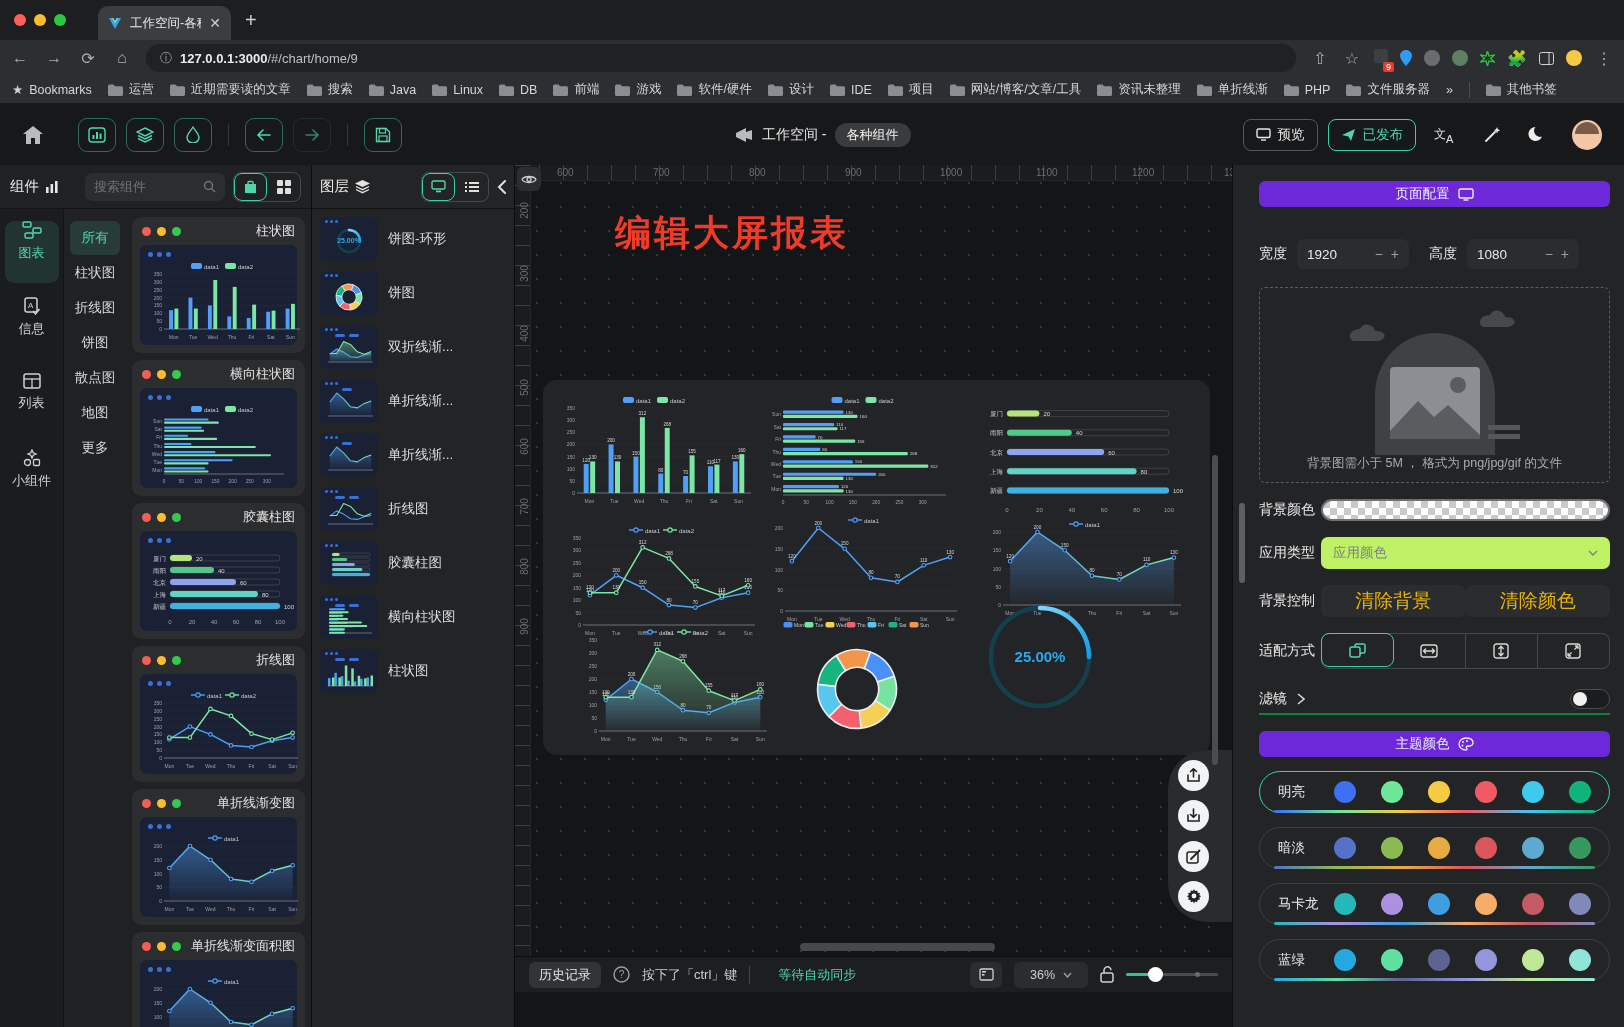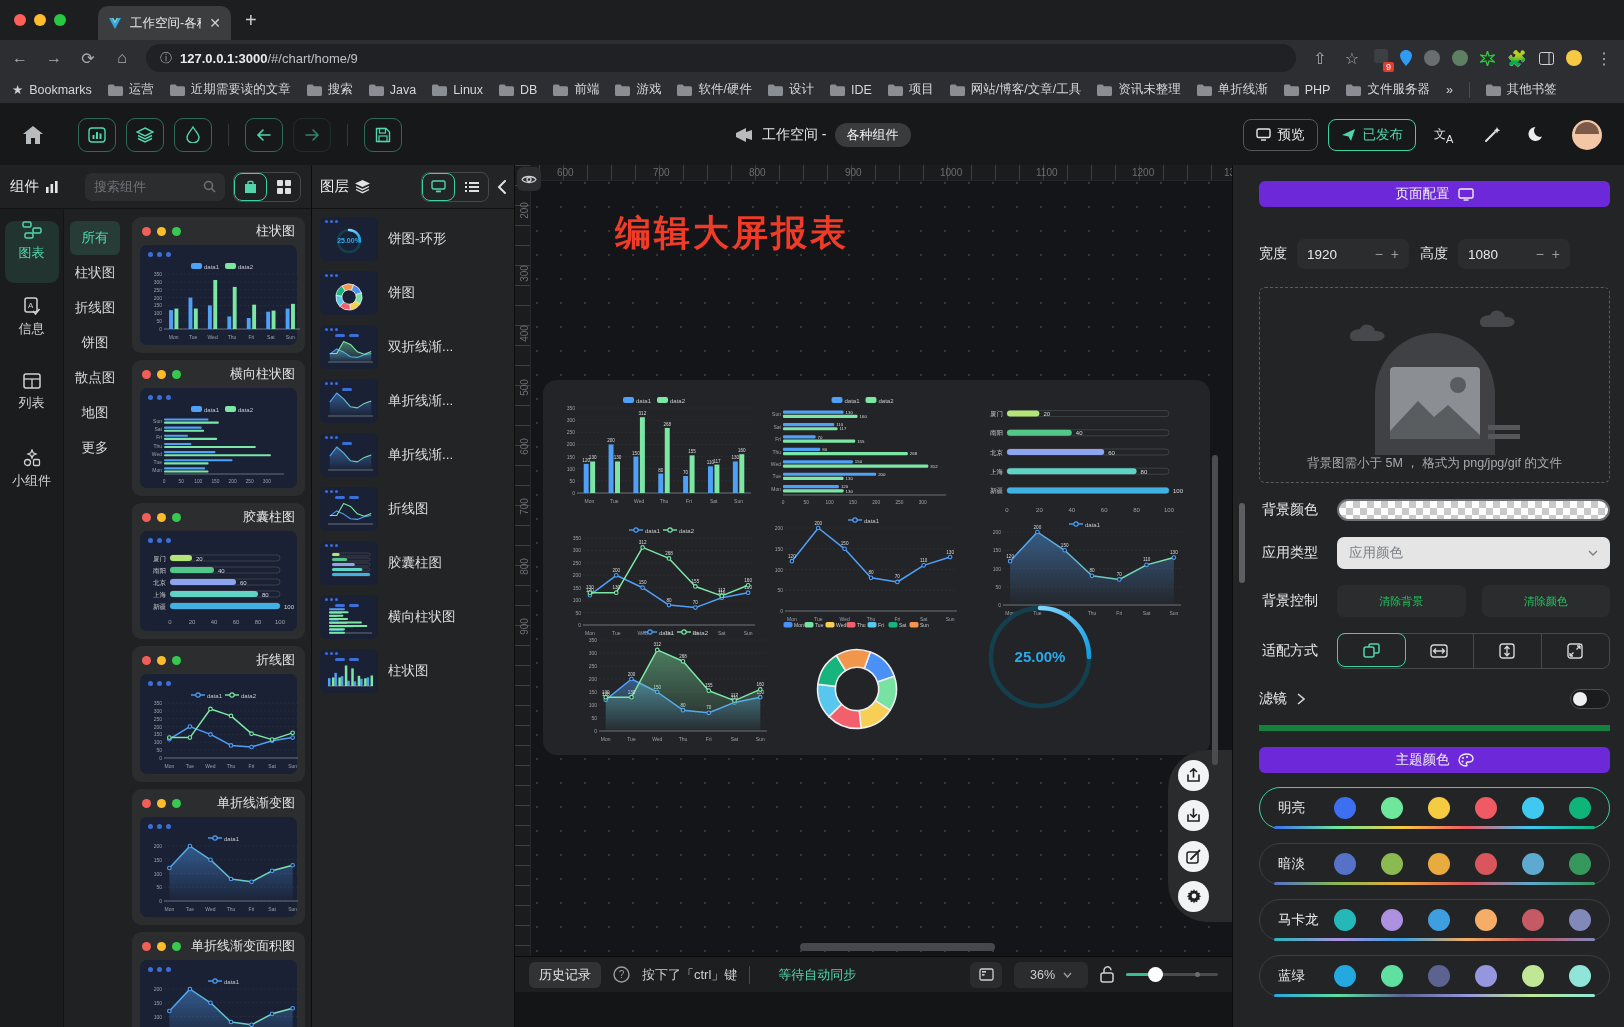--- a/index.html
+++ b/index.html
@@ -106,32 +106,32 @@
   
   .settings-panel{width:392px;background:#232426;border-left:1px solid #0c0c0d;padding:16px 14px 0 26px;overflow:hidden;position:relative;}
   .sec-head{height:26px;background:#6d28d9;border-radius:6px;display:flex;align-items:center;justify-content:center;gap:8px;font-size:13.5px;color:#f0f0f0;}
   .dim-row{display:flex;align-items:center;gap:10px;margin-top:32px;}
   .dim-label{font-size:14px;color:#e8e8e8;}
   .stepper{height:30px;background:#2b2c2e;border-radius:7px;display:flex;align-items:center;padding:0 10px;gap:8px;width:112px;}
   .stepper .val{font-size:13.5px;color:#e8e8e8;flex:1;}
   .stepper .pm{color:#9a9da1;font-size:14px;}
   .upload{margin-top:18px;height:196px;border:1px dashed #5a5c5f;border-radius:6px;display:flex;flex-direction:column;align-items:center;justify-content:flex-end;padding-bottom:10px;position:relative;}
   .upload-hint{font-size:12.5px;color:#a9acb0;}
-  .setrow{display:flex;align-items:center;margin-top:16px;gap:16px;text-align:center;}
+  .setrow{display:flex;align-items:center;margin-top:16px;gap:0;}
   .setlabel{width:62px;font-size:14px;color:#e8e8e8;flex:none;}
   .checker{flex:1;height:22px;border-radius:11px;border:2px solid #6e7073;
     background:repeating-conic-gradient(#ffffff 0 25%,#c9c9c9 0 50%) 0 0/14px 14px;}
-  .selectbox{flex:1;height:32px;background:#e5e5e5;border-radius:7px;display:flex;align-items:center;padding:0 12px;color:#7c8084;font-size:13.5px;}
+  .selectbox{flex:1;height:32px;background:#bef264;border-radius:7px;display:flex;align-items:center;padding:0 12px;color:#7c8084;font-size:13.5px;}
   .selectbox .chev{margin-left:auto;color:#7c8084;}
-  .ghostbtn{flex:1;height:32px;background:#2b2c2e;border-radius:7px;display:flex;align-items:center;justify-content:center;font-size:11px;color:#22c55e;}
+  .ghostbtn{flex:1;height:32px;background:#2b2c2e;border-radius:7px;display:flex;align-items:center;justify-content:center;font-size:19px;color:#eab308;}
   .fitgroup{flex:1;display:flex;border:1px solid #46484a;border-radius:8px;overflow:visible;}
   .fitbtn{flex:1;height:34px;display:flex;align-items:center;justify-content:center;border-right:1px solid #46484a;}
   .fitbtn:last-child{border-right:none;}
   .fitbtn.active{border:1px solid #3bd2a2;border-radius:8px;margin:-1px;}
-  .filterrow{display:flex;align-items:center;margin-top:20px;padding-bottom:16px;border-bottom:6px solid #15803d;}
+  .filterrow{display:flex;align-items:center;margin-top:20px;padding-bottom:4px;border-bottom:2px solid #15803d;}
   .filterrow .lbl{font-size:14px;color:#e8e8e8;display:flex;align-items:center;gap:10px;}
   .toggle{margin-left:auto;width:40px;height:20px;background:#1b1c1d;border:1px solid #4a4c4e;border-radius:10px;position:relative;}
   .toggle .kn{position:absolute;left:2px;top:2px;width:14px;height:14px;border-radius:50%;background:#f0f0f0;}
   .theme-head{margin-top:16px;}
   .theme-row{margin-top:14px;height:42px;border:1px solid #3c3e40;border-radius:21px;display:flex;align-items:center;padding:0 18px;gap:0;position:relative;}
   .theme-row.selected{border-color:#3bd2a2;}
   .theme-row .underline{position:absolute;left:14px;right:14px;bottom:-1px;height:3px;border-radius:2px;}
   .theme-name{font-size:13.5px;color:#eaeaea;width:56px;flex:none;}
   .theme-dots{flex:1;display:flex;justify-content:space-between;}
   .tdot{width:22px;height:22px;border-radius:50%;}
@@ -1637,21 +1637,21 @@
         </svg>
     </div>
 
     <div class="dim-row">
       <span class="dim-label">宽度</span>
       <div class="stepper">
         <span class="val">1920</span>
         <span class="pm">−</span>
         <span class="pm">+</span>
       </div>
-      <span class="dim-label" style="margin-left:1px">高度</span>
+      <span class="dim-label" style="margin-left:10px">高度</span>
       <div class="stepper">
         <span class="val">1080</span>
         <span class="pm">−</span>
         <span class="pm">+</span>
       </div>
     </div>
 
     <div class="upload">
       <svg width="230" height="150" viewBox="0 0 230 150">
         <path d="M30 30 a10 6 0 0 1 10-6 a8 8 0 0 1 15 2 a8 5 0 0 1 3 10 h-25 a7 6 0 0 1 -3-6Z" fill="#46484b"></path>

